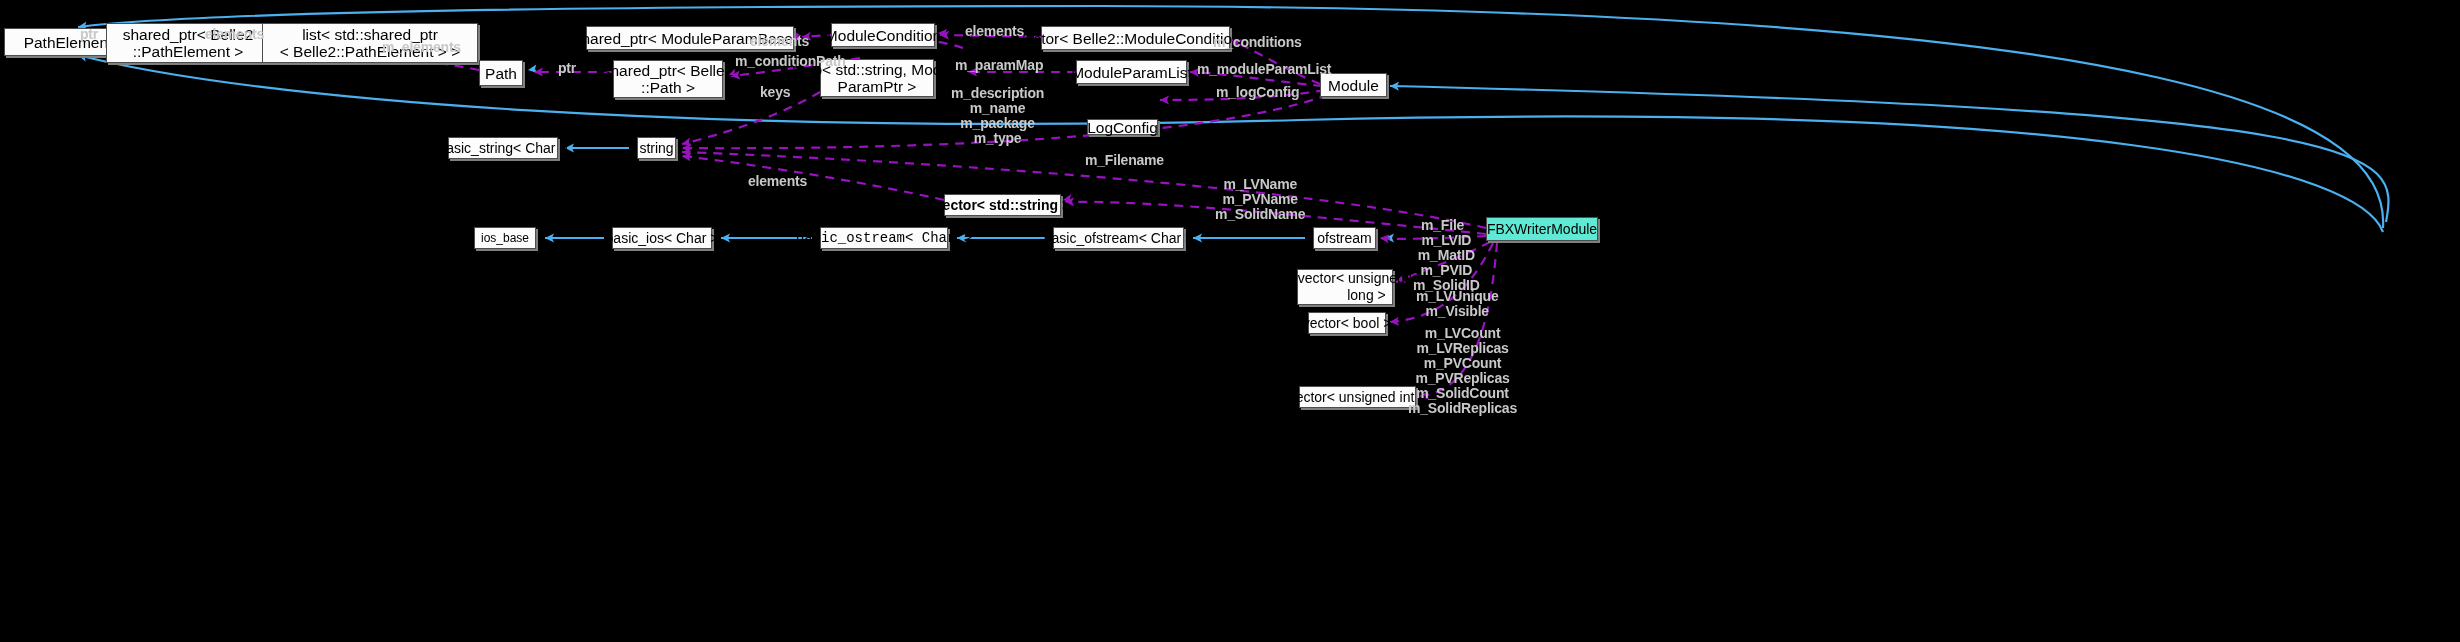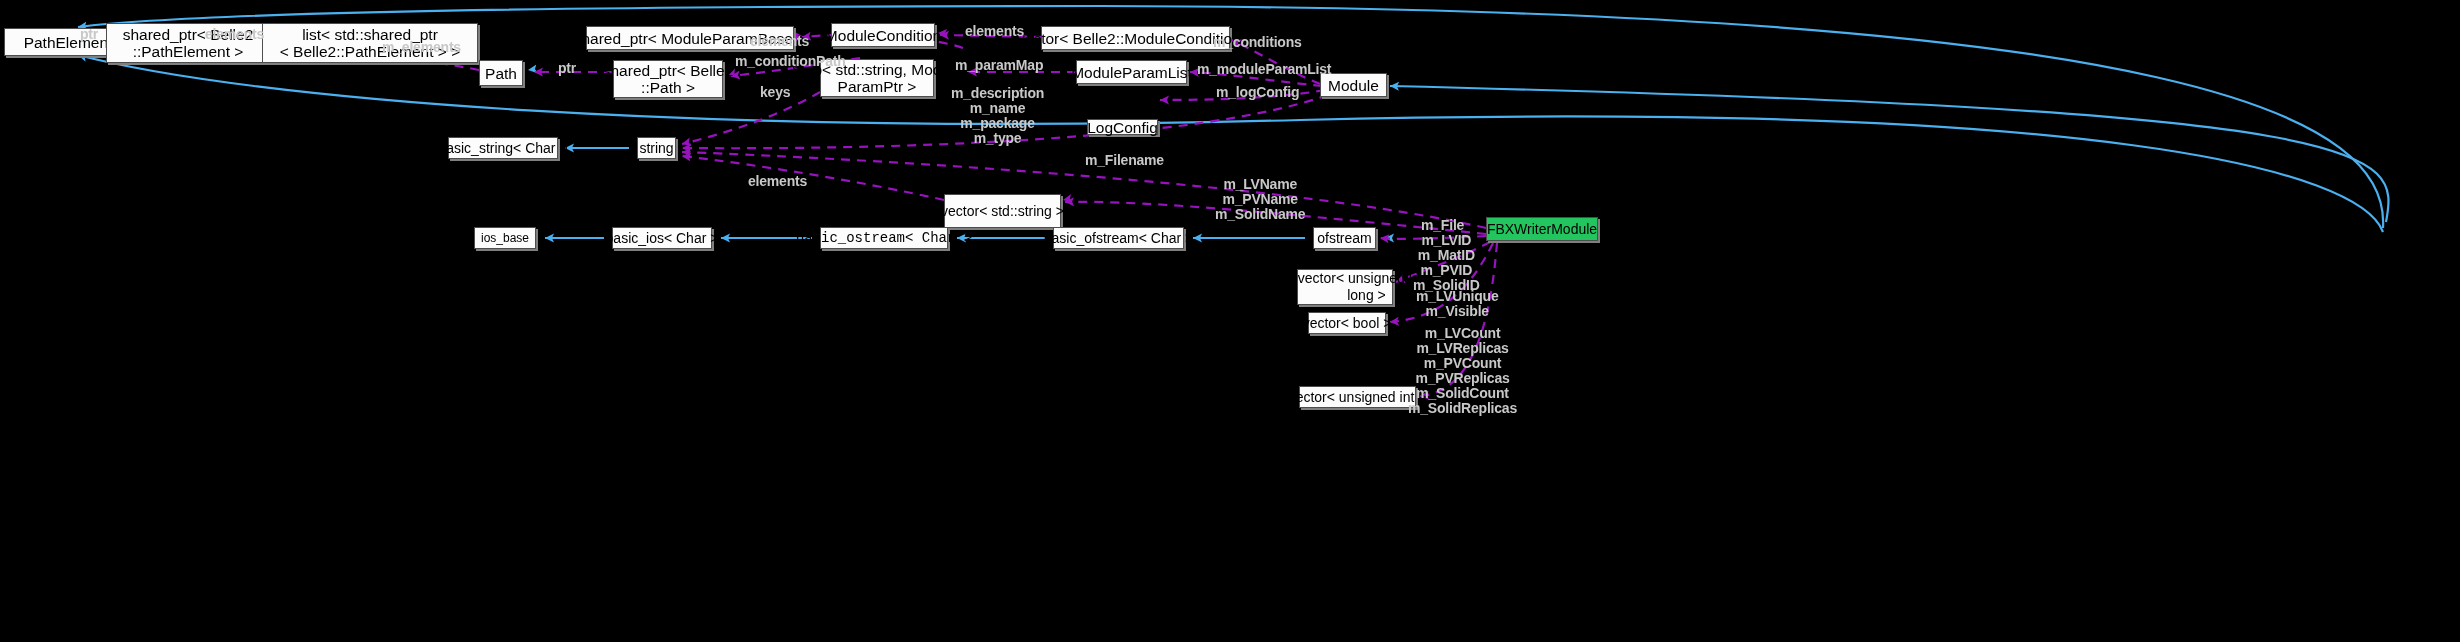--- a/index.html
+++ b/index.html
@@ -22,21 +22,21 @@
     font-size:15.5px;
     line-height:17px;
     text-align:center;
     display:flex;
     align-items:center;
     justify-content:center;
     white-space:pre;
     padding:1px 5px;
   }
   .node.focus{
-    background:#22c55e;
+    background:#5eead4;
     border:1px solid #4d4d4d;
     color:#000;
   }
   .elabel{
     position:absolute;
     color:#c8c8c8;
     font-size:14px;
     line-height:15px;
     font-weight:bold;
     white-space:pre;
@@ -161,21 +161,21 @@
   </div>
 
   <div class="node" style="left:448px;top:137px;width:110px;height:22px;font-size:14px;">
     <span>basic_string&lt; Char &gt;</span>
   </div>
 
   <div class="node" style="left:637px;top:137px;width:39px;height:22px;font-size:14px;">
     <span>string</span>
   </div>
 
-  <div class="node" style="left:944px;top:194px;width:117px;height:34px;font-size:14px;">
+  <div class="node" style="left:944px;top:194px;width:117px;height:22px;font-size:14px;font-weight:bold;">
     <span>vector&lt; std::string &gt;</span>
   </div>
 
   <div class="node" style="left:474px;top:227px;width:62px;height:22px;font-size:12px;">
     <span>ios_base</span>
   </div>
 
   <div class="node" style="left:612px;top:227px;width:100px;height:22px;font-size:14px;">
     <span>basic_ios&lt; Char &gt;</span>
   </div>

